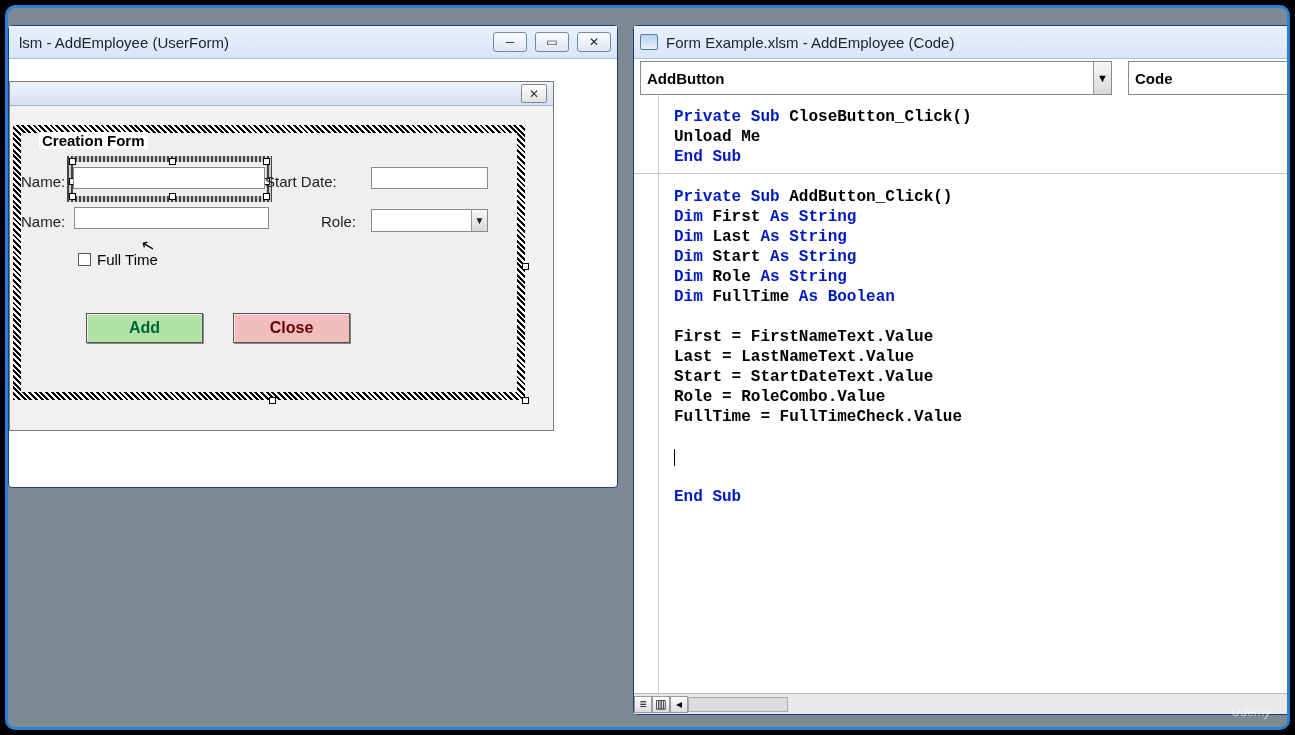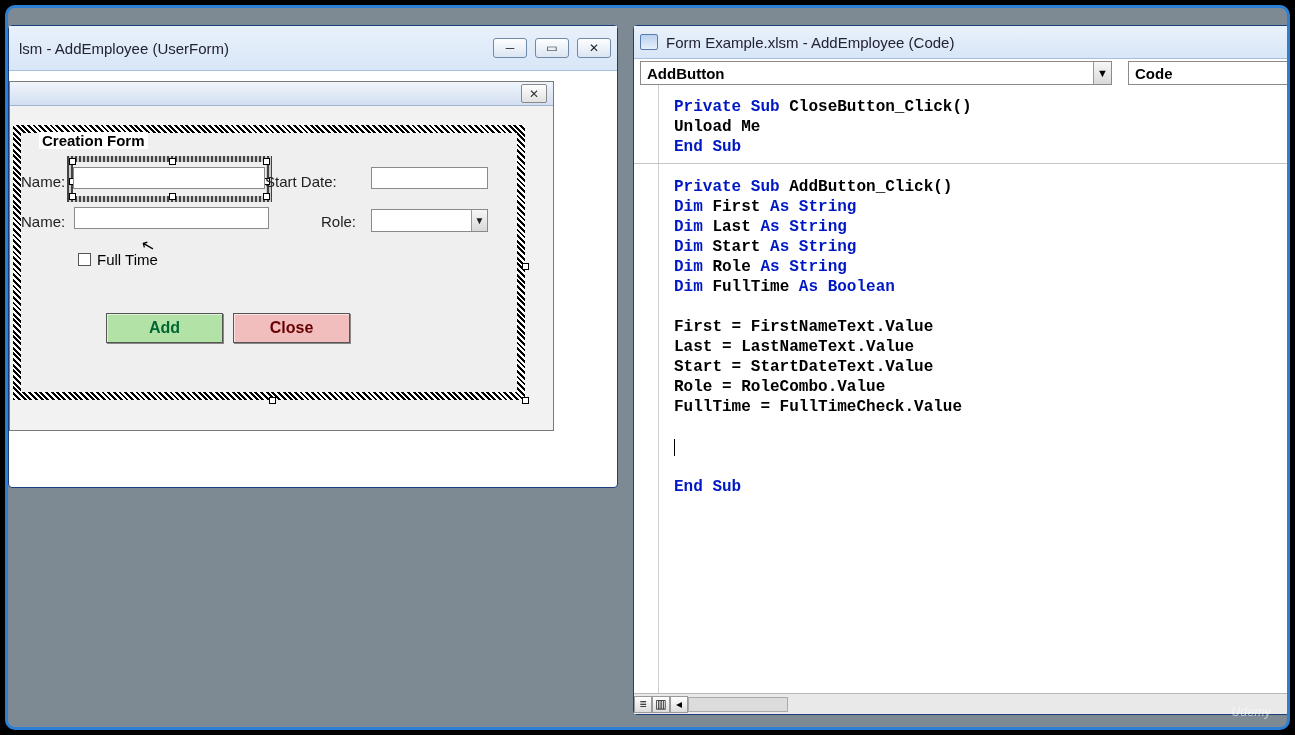--- a/index.html
+++ b/index.html
@@ -24,21 +24,21 @@
   
   .designer {
     position: absolute;
     top: 17px; left: 0;
     width: 610px; height: 463px;
     background: #fff;
     border: 1px solid #1a3f7a;
     border-radius: 4px;
   }
   .designer-title {
-    height: 45px;
+    height: 33px;
     background: linear-gradient(#e9f1fb,#d8e6f7);
     border-bottom: 1px solid #a5bfdc;
     display: flex; align-items: center;
     padding: 0 6px;
     font-size: 15px;
     color: #223;
   }
   .designer-title .title-txt { flex: 1; padding-left: 4px; }
   .winbtns { display: flex; gap: 8px; }
   .winbtn {
@@ -160,21 +160,21 @@
     padding: 0 6px;
     font-size:15px; color:#223;
     gap:8px;
   }
   .cw-icon {
     width:18px;height:16px;border:1px solid #5a7bad;
     background:linear-gradient(#b9d0ee,#e7f0fb);
     border-radius:2px;
   }
   .combo-row {
-    height: 26px; display:flex; gap:16px; padding:2px 6px 0 6px;
+    height: 36px; display:flex; gap:16px; padding:2px 6px 0 6px;
     background:#fff;
   }
   .codecombo {
     background:#fff; border:1px solid #8a8a8a;
     display:flex; align-items:center;
     font-size:15px; font-weight:bold;
     padding-left:6px;
   }
   .codecombo.object { width:472px; }
   .codecombo.proc { flex:1; min-width:130px; }
@@ -263,21 +263,21 @@
             <div class="arr">▼</div>
         </div>
 
         <div class="checkbox" style="top:118px;left:57px;justify-content:space-between;">
           <div class="cb"></div>
           <span>Full Time</span>
         </div>
 
         <div class="cursor" style="top:103px;left:120px;">↖</div>
 
-        <div class="btn add" style="top:180px;left:65px;width:117px;margin-left:20px;">
+        <div class="btn add" style="top:180px;left:65px;width:117px;">
             <span>Add</span>
           </div>
         <div class="btn close" style="top:180px;left:212px;width:117px;">
             <span>Close</span>
           </div>
 
         <div class="handle" style="bottom:-12px;left:50%"></div>
         <div class="handle" style="top:50%;right:-12px"></div>
         <div class="handle" style="bottom:-12px;right:-12px"></div>
       </div>

